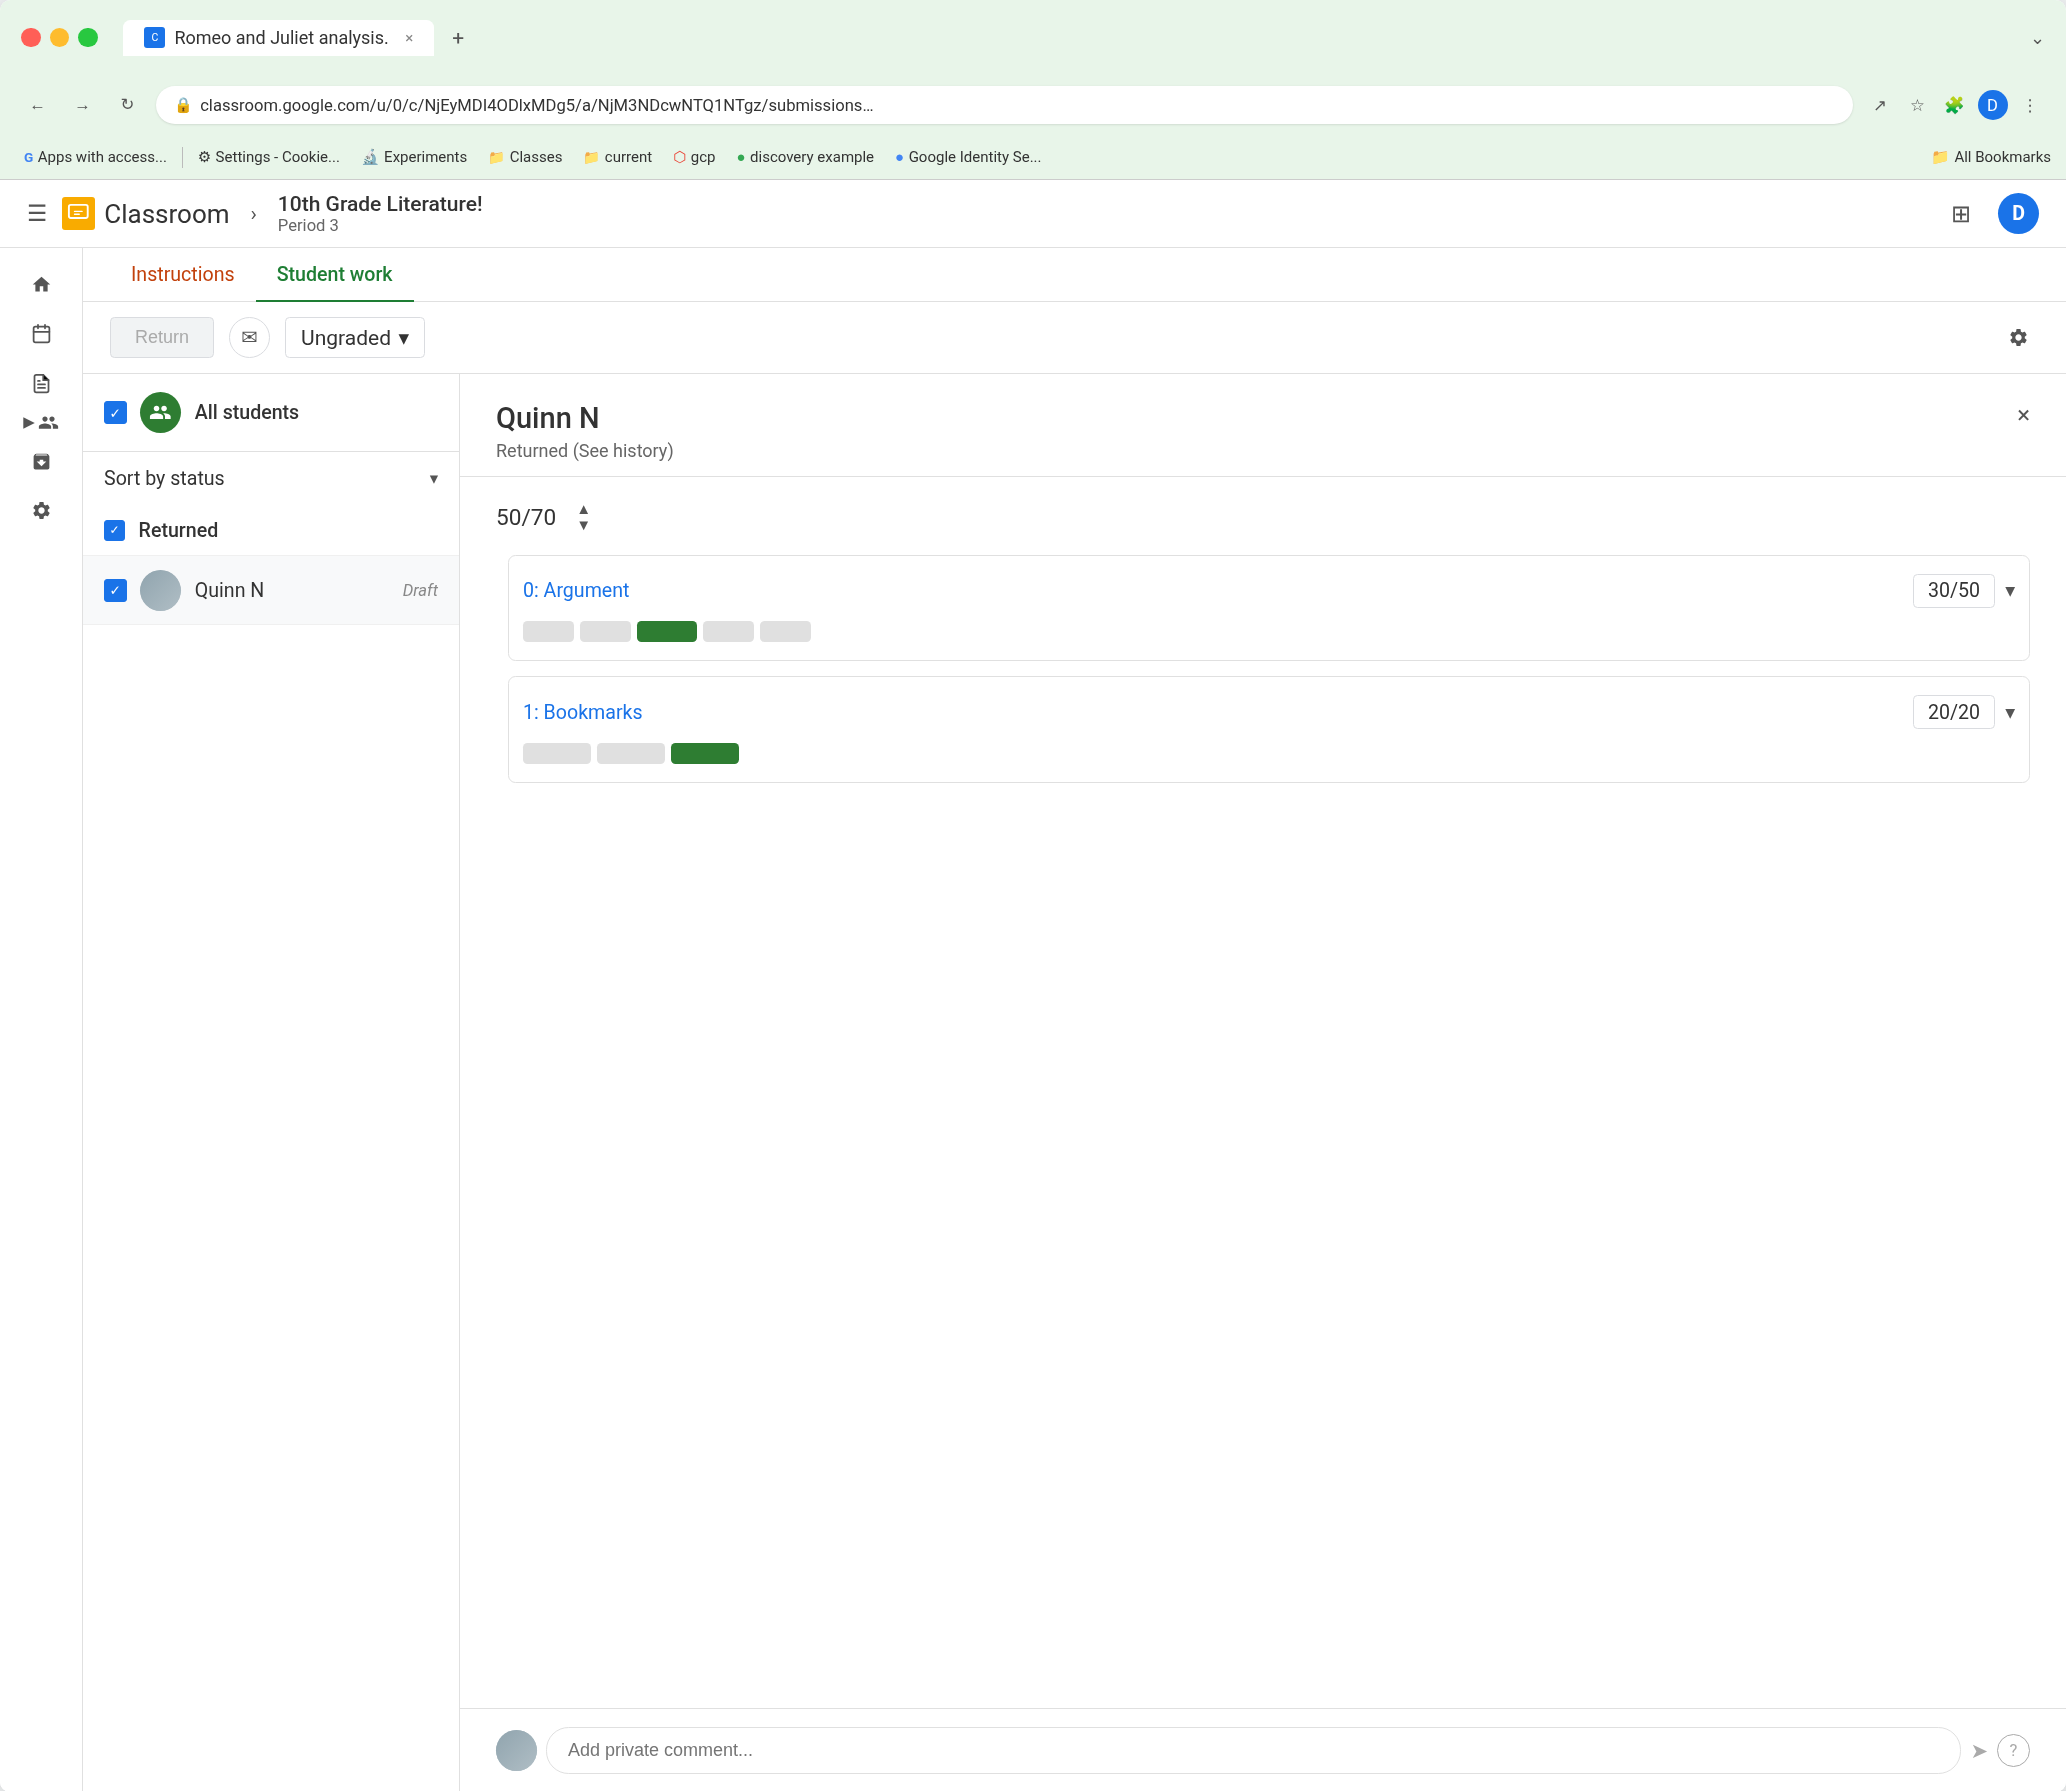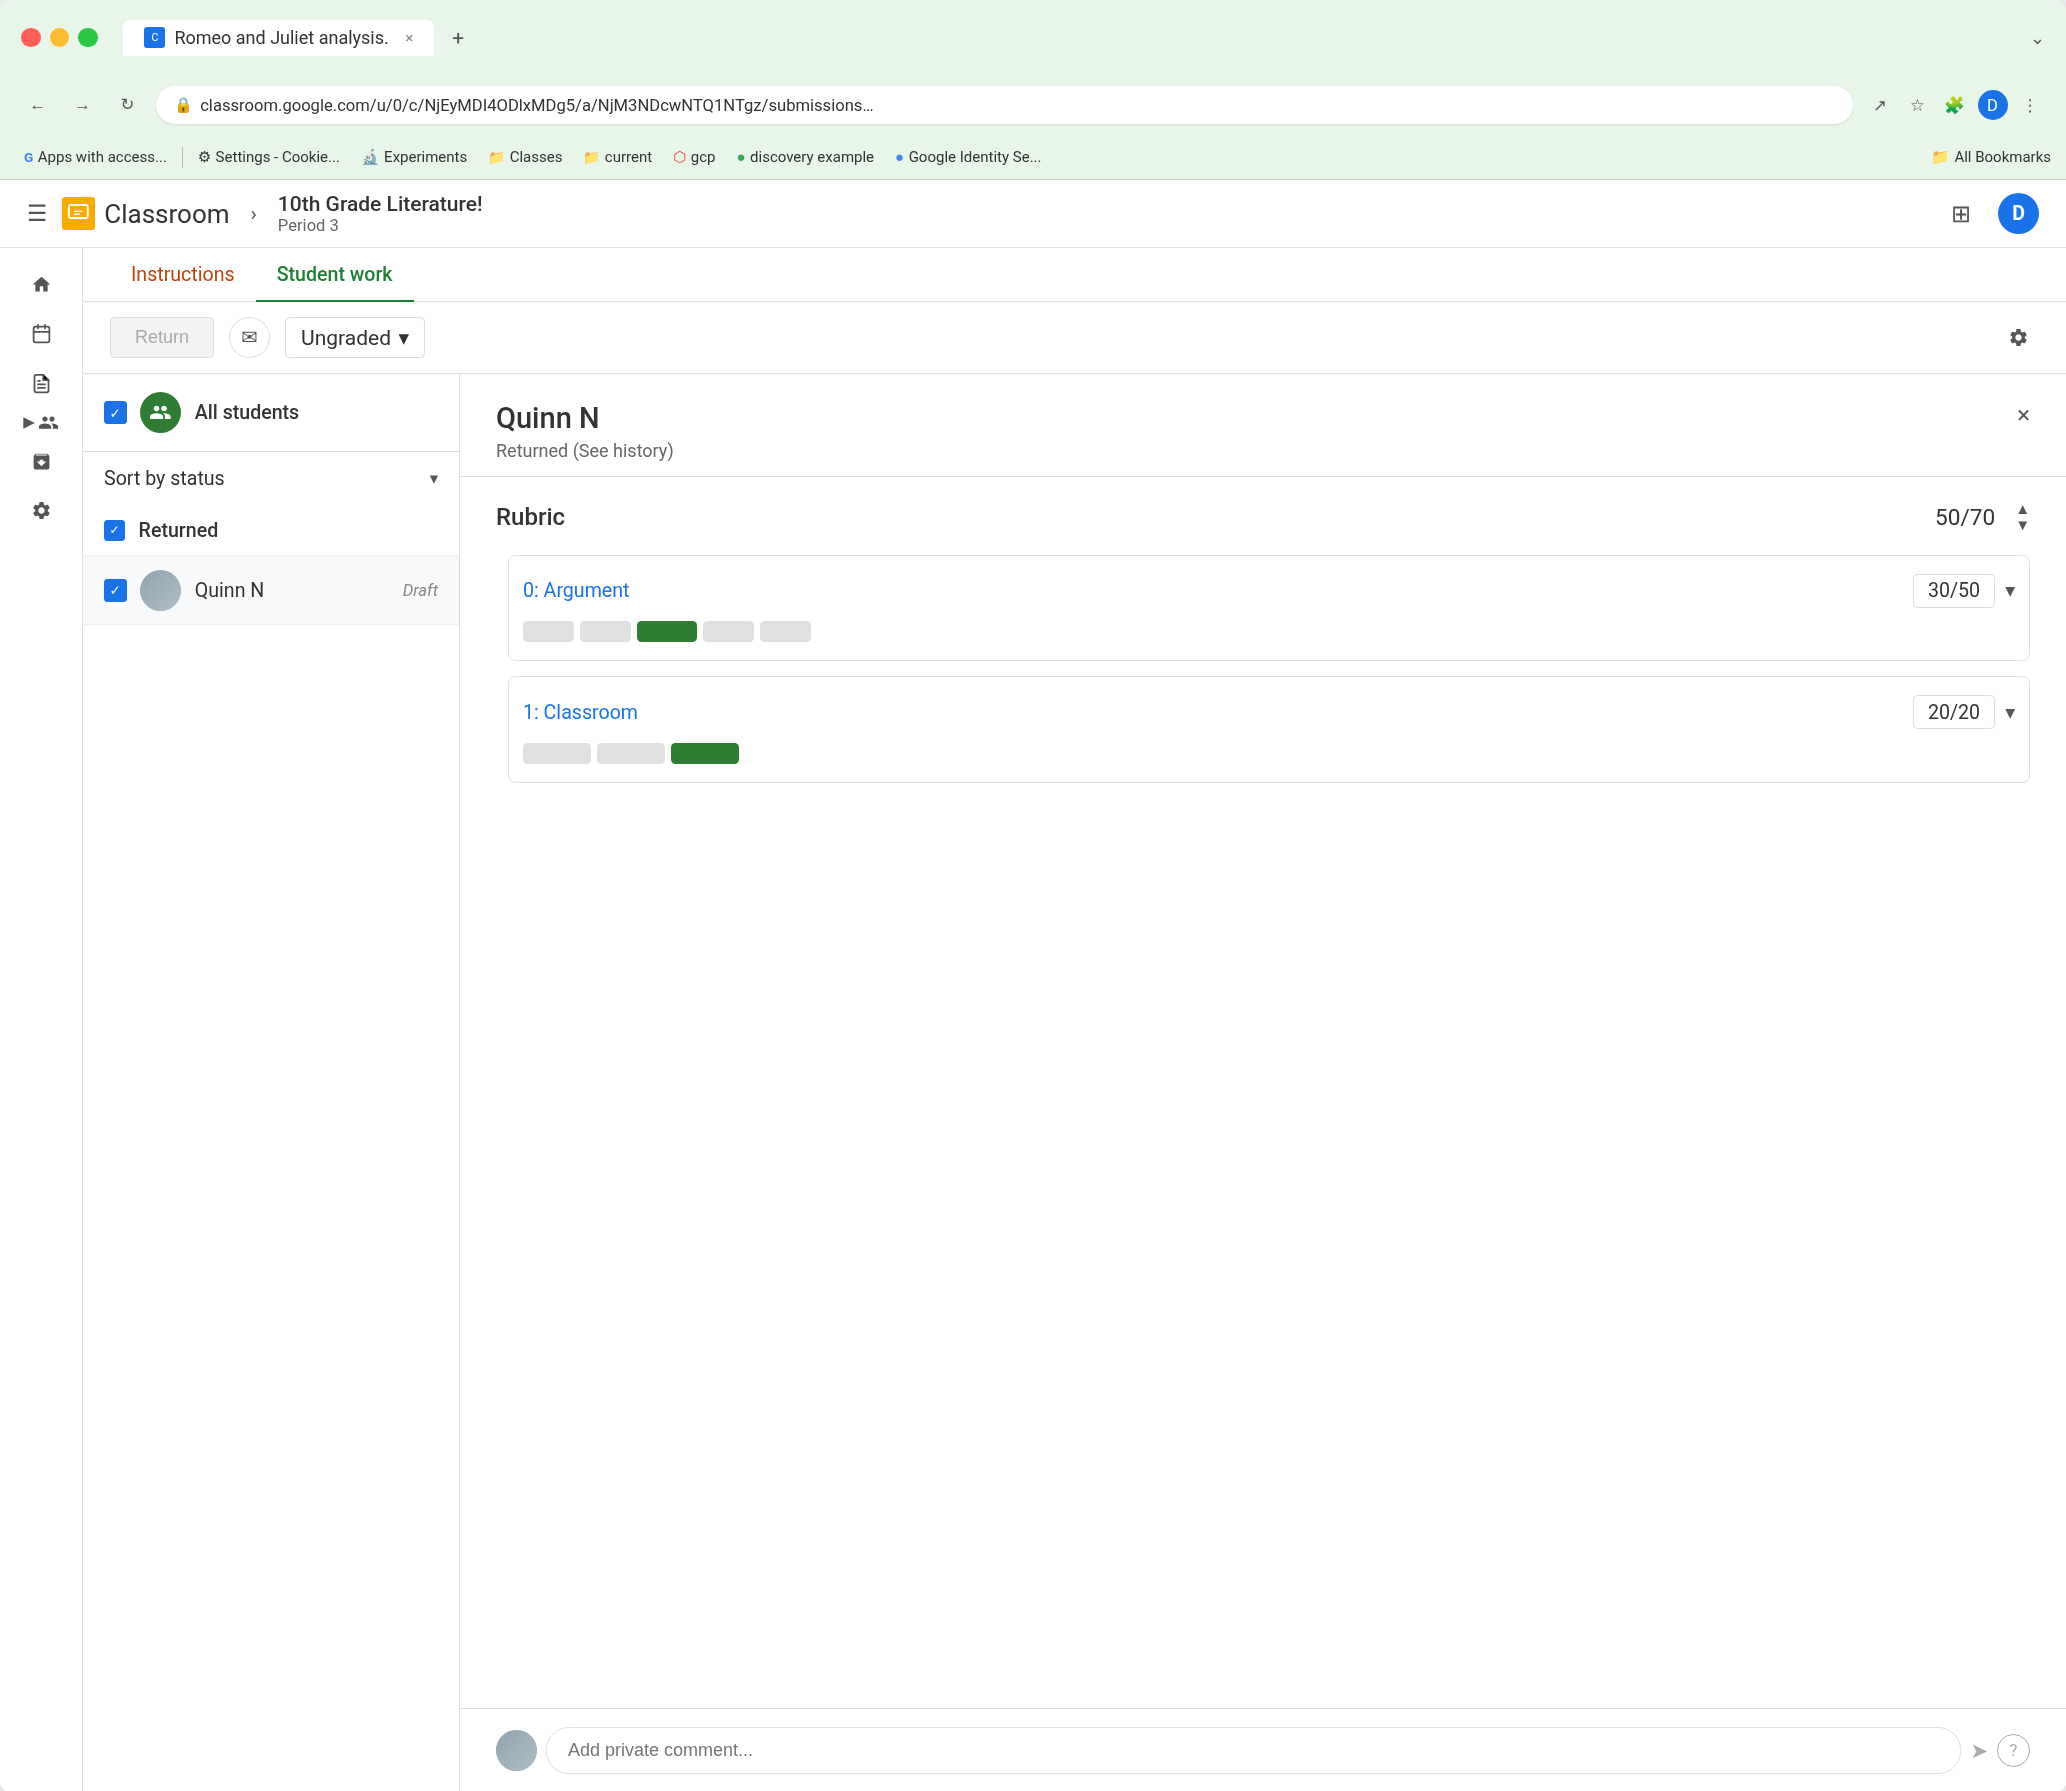--- a/index.html
+++ b/index.html
@@ -337,21 +337,20 @@
             <div class="detail-header">
               <div class="detail-student-info">
                 <div class="detail-student-name">Quinn N</div>
                 <div class="detail-student-status">Returned (See history)</div>
               </div>
               <div class="detail-close">×</div>
             </div>
 
             <div class="rubric-section">
               <div class="rubric-header">
-                <span class="rubric-title">Rubric</span>
                 <span class="rubric-score">50/70</span>
                 <div class="rubric-arrows">
                   <span class="rubric-arrow">▲</span>
                   <span class="rubric-arrow">▼</span>
                 </div>
               </div>
 
               <div class="rubric-item">
                 <div class="rubric-item-header">
                   <span class="rubric-item-name">0: Argument</span>
@@ -362,21 +361,21 @@
                   <div class="score-bar" style="width:51px;"></div>
                   <div class="score-bar" style="width:51px;"></div>
                   <div class="score-bar selected" style="width:60px;"></div>
                   <div class="score-bar" style="width:51px;"></div>
                   <div class="score-bar" style="width:51px;"></div>
                 </div>
               </div>
 
               <div class="rubric-item">
                 <div class="rubric-item-header">
-                  <span class="rubric-item-name">1: Classroom</span>
+                  <span class="rubric-item-name">1: Bookmarks</span>
                   <span class="rubric-item-score">20/20</span>
                   <span class="rubric-item-expand">▾</span>
                 </div>
                 <div class="score-bars">
                   <div class="score-bar" style="width:68px;"></div>
                   <div class="score-bar" style="width:68px;"></div>
                   <div class="score-bar selected" style="width:68px;"></div>
                 </div>
               </div>
             </div>

